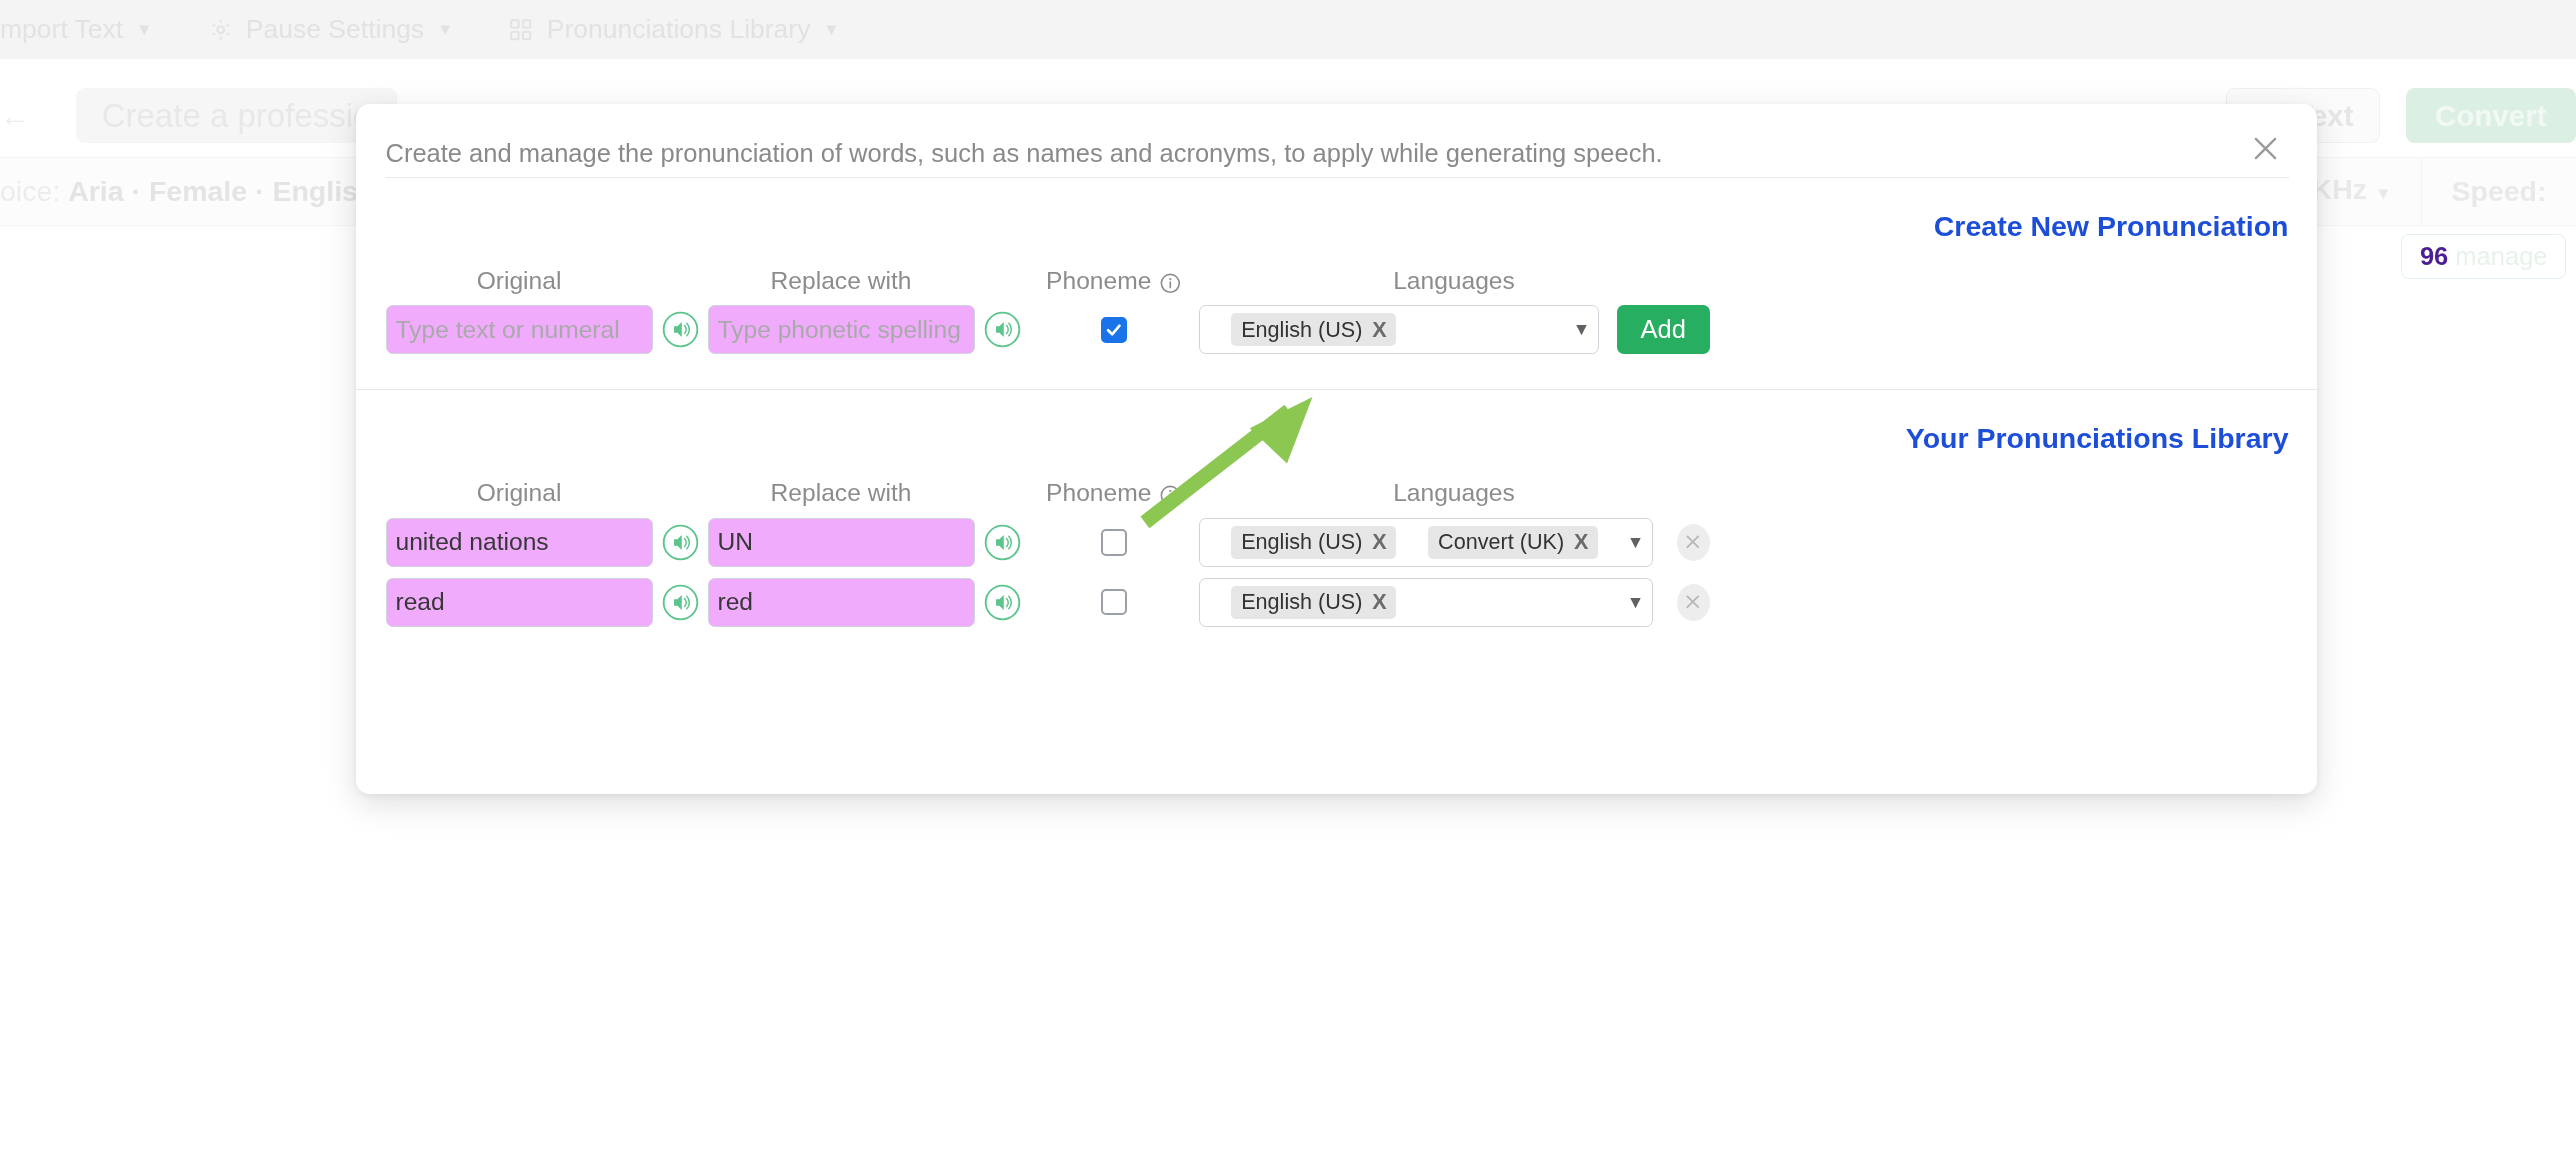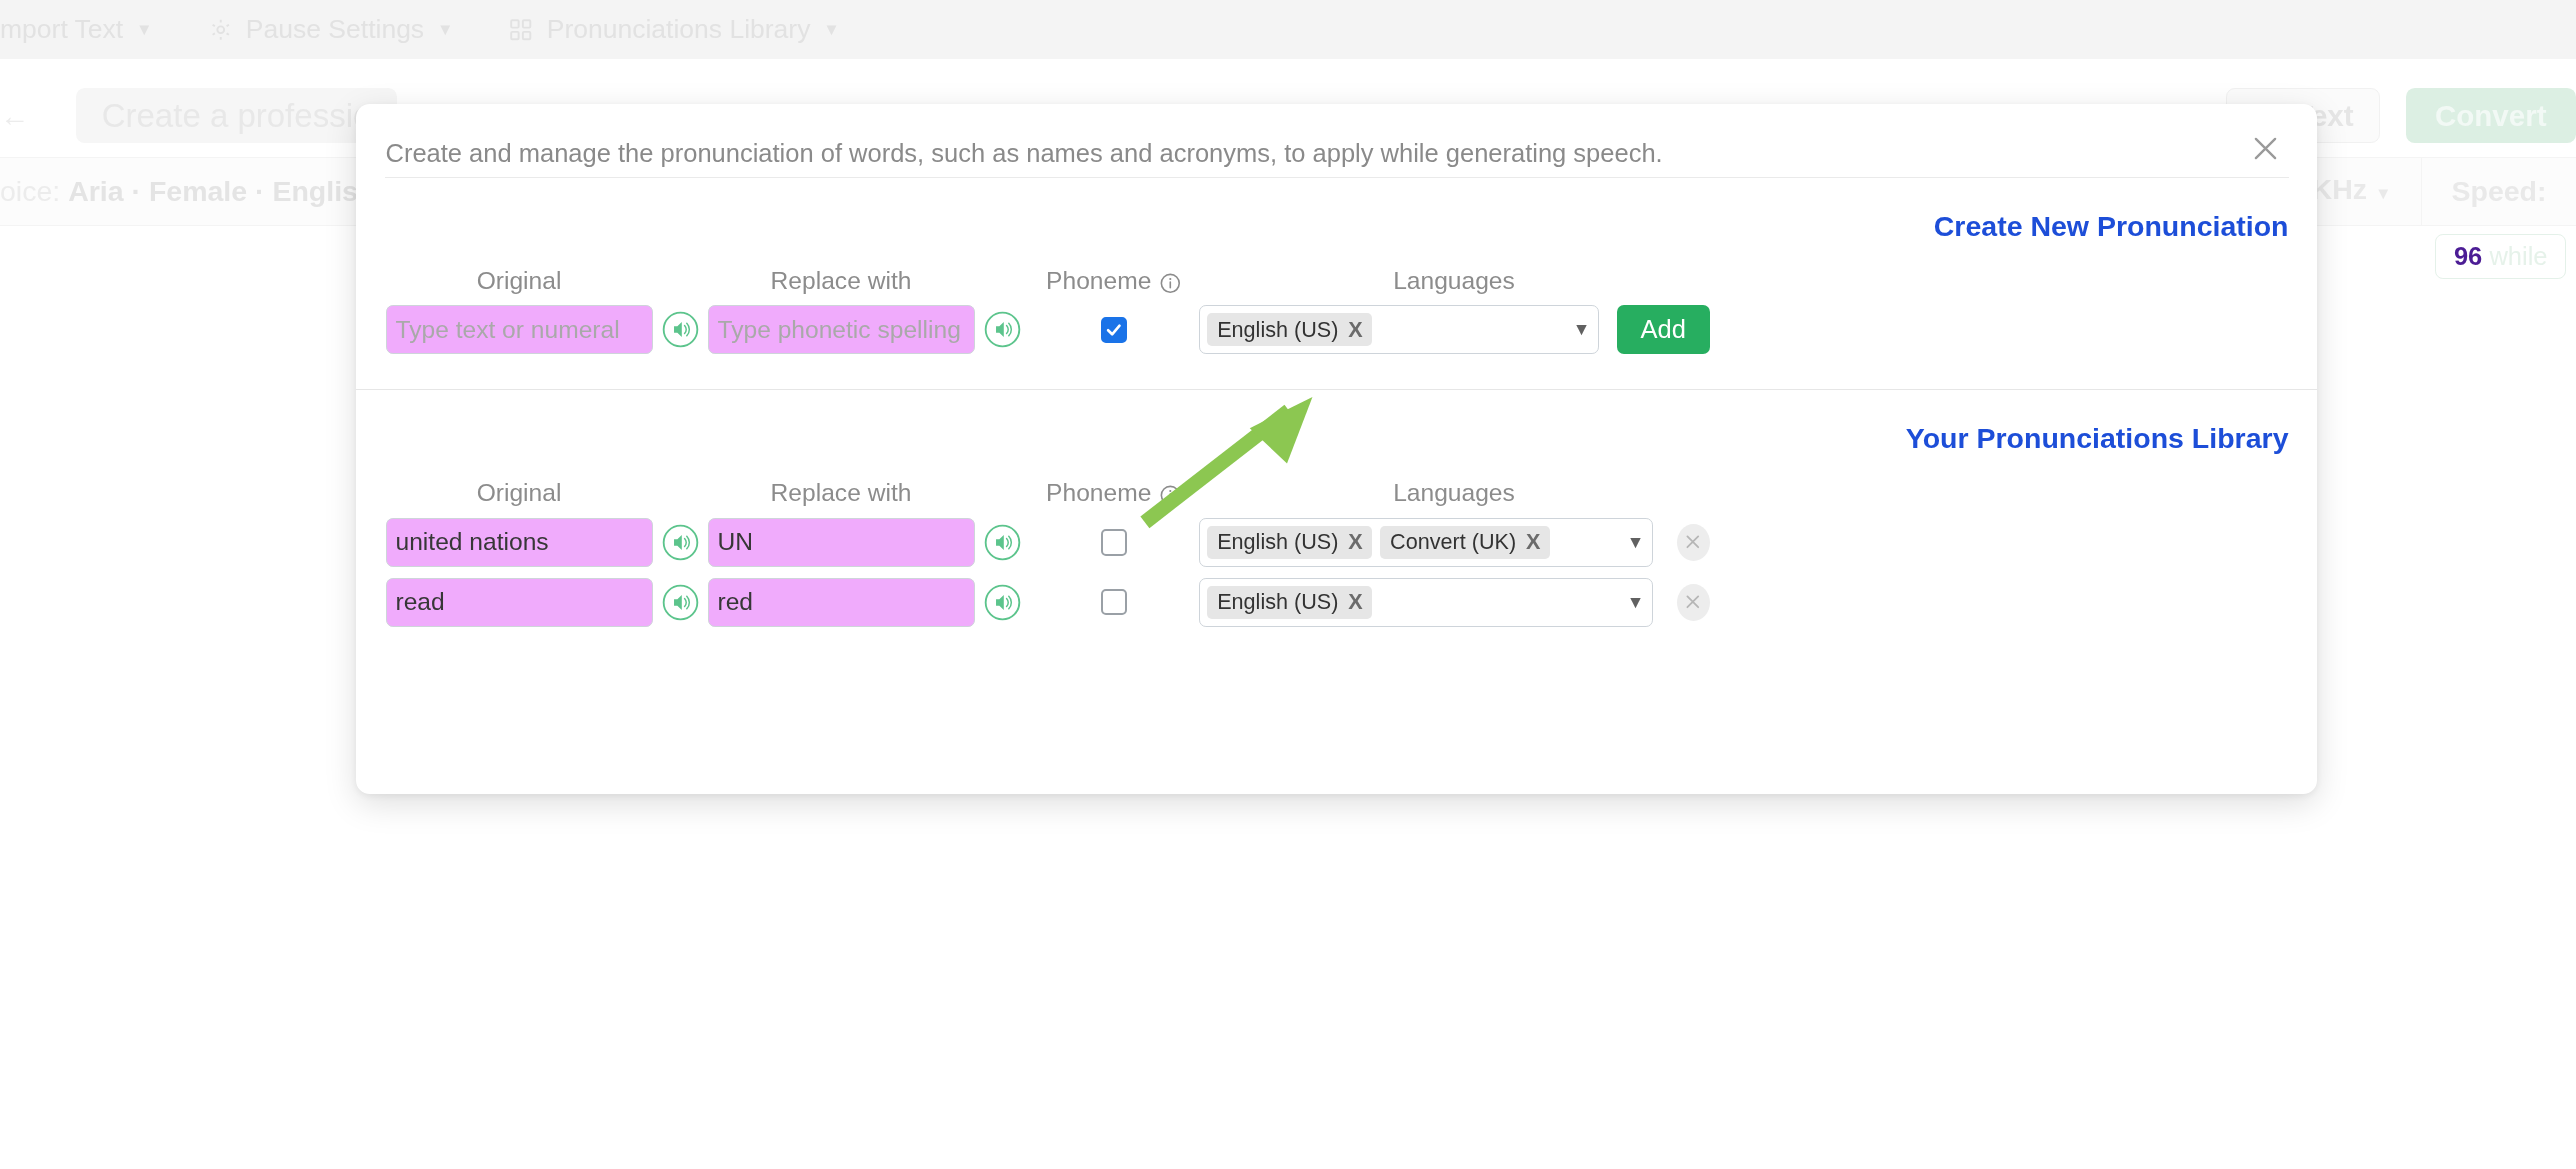--- a/index.html
+++ b/index.html
@@ -171,21 +171,21 @@
     background: #fff;
     display: flex; align-items: center;
     padding: 0 7.9px 0 7.9px;
     position: relative;
     cursor: pointer;
   }
   .lang-chips { display: flex; align-items: center; gap: 7.9px; flex: 1; overflow: hidden; }
   .chip {
     background: #e6e6e6; border-radius: 4.9px;
     height: 33px; display: flex; align-items: center; gap: 9.8px;
-    padding: 0 9.8px; font-size: 21.6px; color: #333; white-space: nowrap;
+    padding: 0 9.8px; font-size: 21.6px; color: #333; white-space: nowrap; margin-left: 24px;
   }
   .chip-x { color: #6b6b6b; font-size: 21.6px; cursor: pointer; font-weight: bold; }
   .sel-caret { margin-left: 7.9px; color: #616161; font-size: 17.7px; }
 
   .add-btn {
     margin-left: 17.7px;
     background: #27ae60; color: #fff;
     border: none; border-radius: 6.9px;
     height: 49px; padding: 0 23.6px;
     font-family: "Liberation Sans", sans-serif;
@@ -264,21 +264,21 @@
       <div class="bg-meta-cell">
         <span>4 KHz</span>
         <span class="bg-caret">▼</span>
       </div>
       <div class="bg-meta-cell">Speed:</div>
     </div>
   </div>
 
   <div class="bg-wordcount">
     <b>96</b>
-    <span>while</span>
+    <span>manage</span>
   </div>
 
   <div class="bg-body">
     <div class="bg-body-line">professional voiceover</div>
     <div class="bg-body-para">
       <span>No audio editing fuss, no background noise, Just </span><span class="spellerr">high quality</span><span> voiceovers that are easy to create and ready to use!</span>
     </div>
   </div>
 </div>
 

